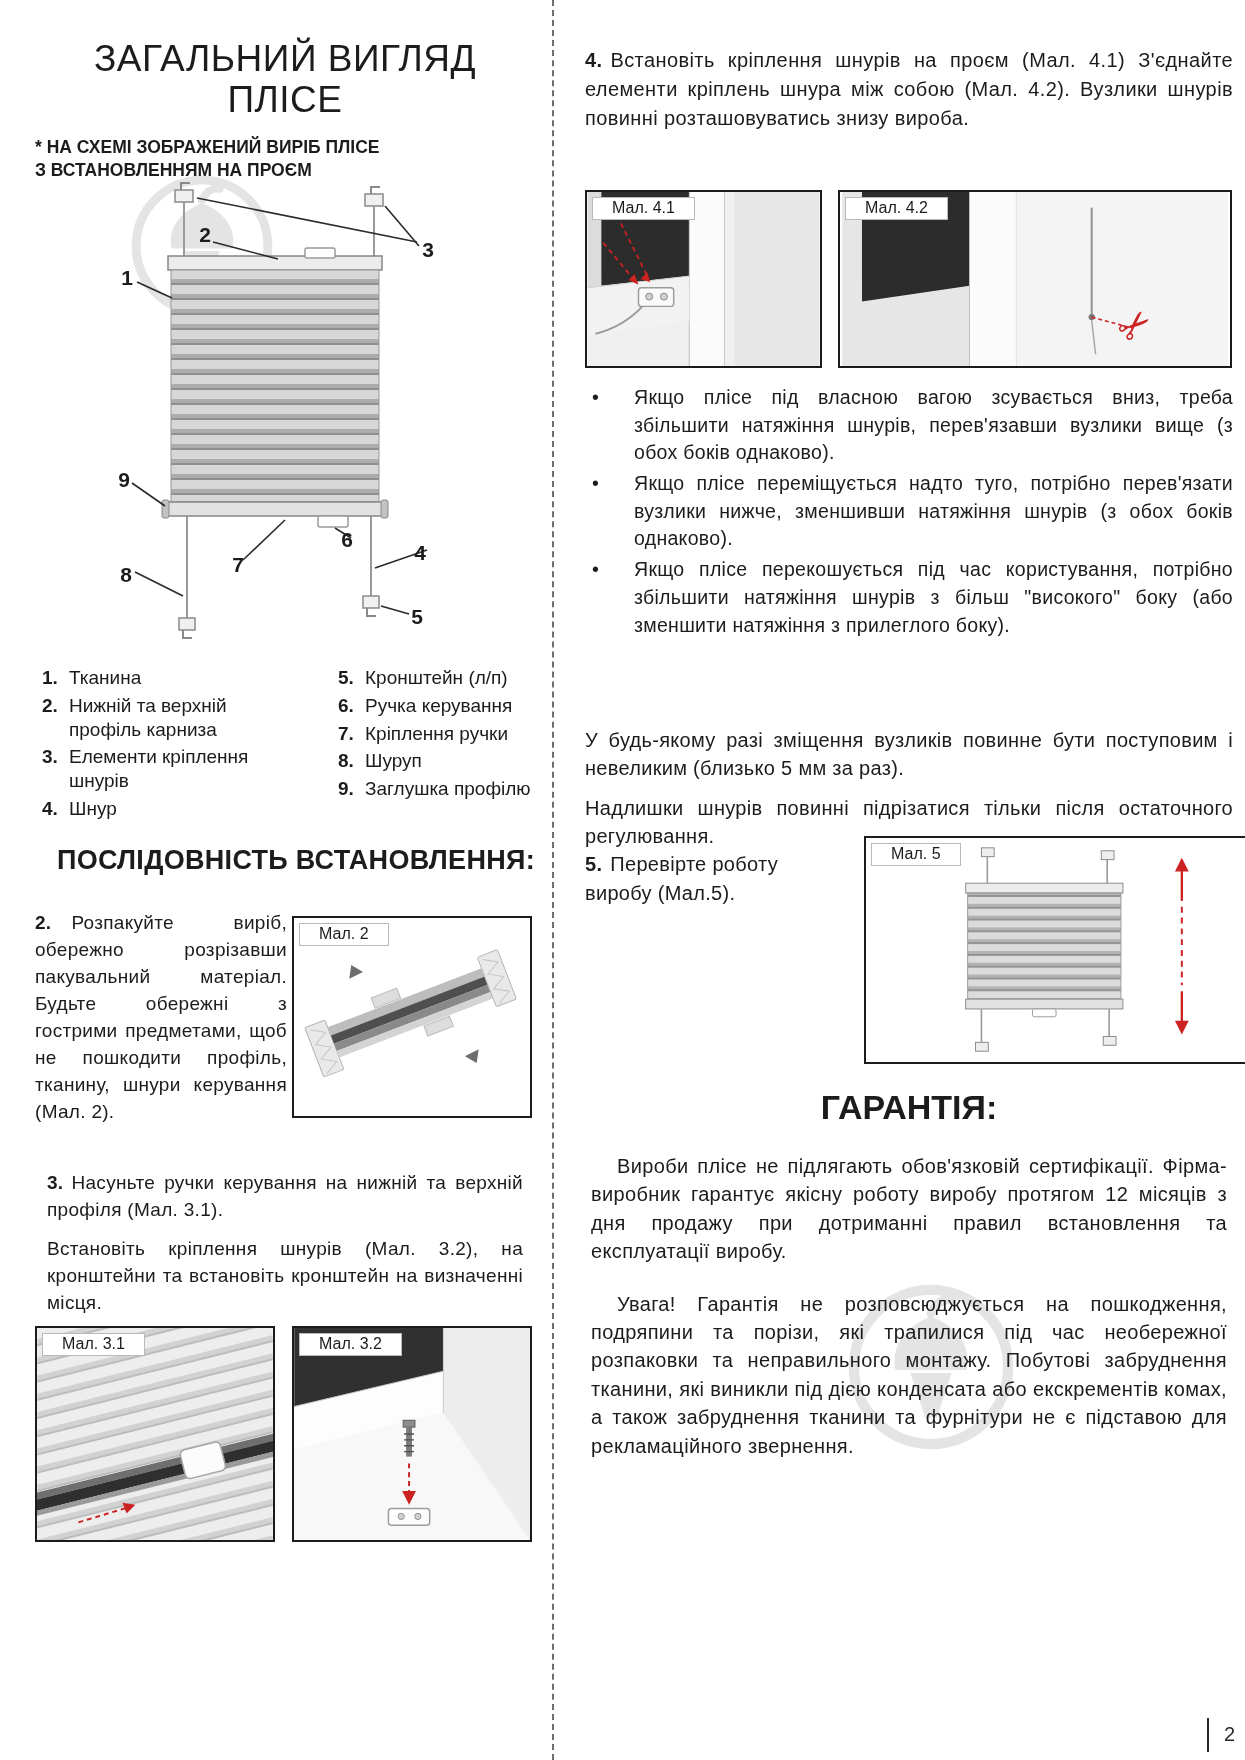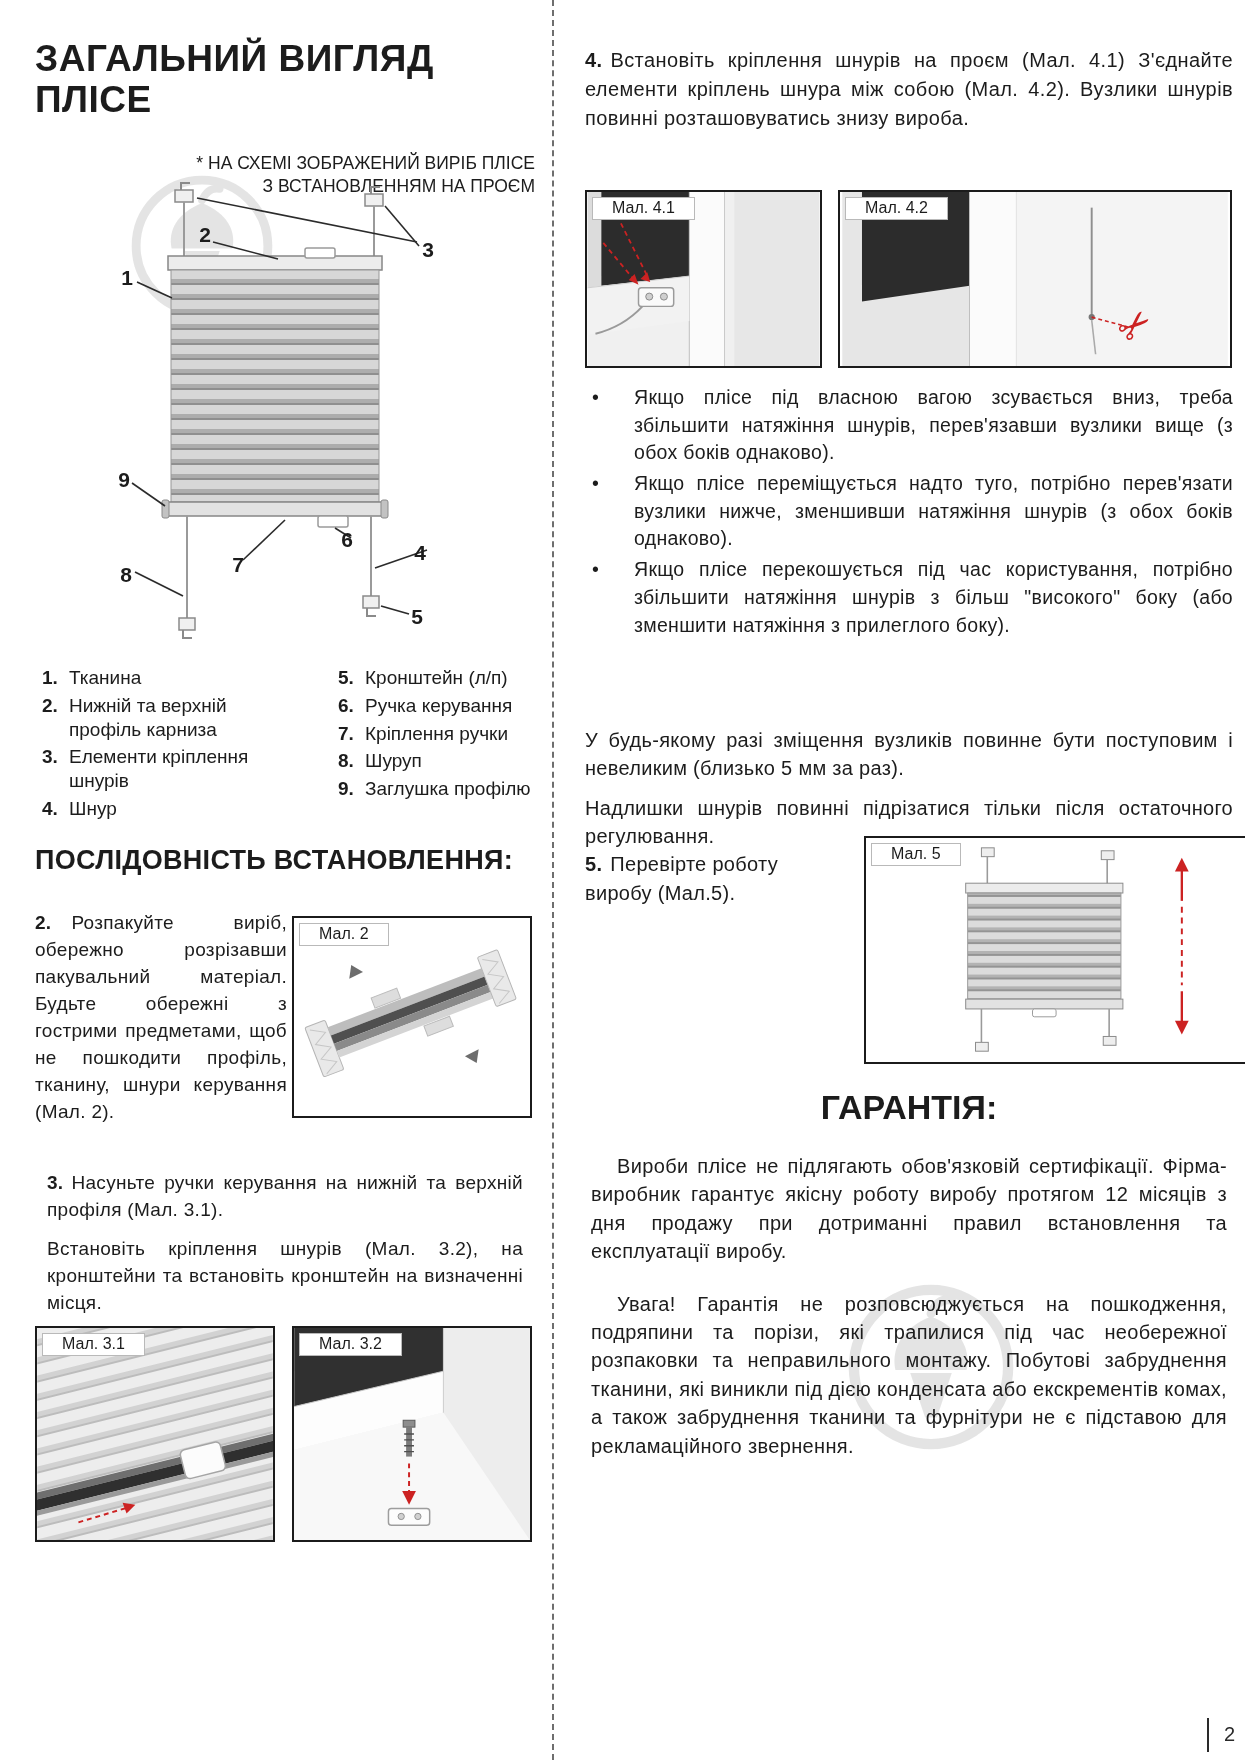--- a/index.html
+++ b/index.html
@@ -5,38 +5,38 @@
   *{box-sizing:border-box;margin:0;padding:0}
   html,body{background:#ffffff}
   .page{position:relative;width:1245px;height:1760px;background:#fff;
         font-family:"Liberation Sans","DejaVu Sans",sans-serif;color:#1c1c1c;overflow:hidden}
   .divider{position:absolute;left:552px;top:0;height:1760px;width:0;border-left:2px dashed #6e6e6e}
   .wm{position:absolute;color:#cfcfcf;opacity:.55;z-index:0;pointer-events:none}
   .wm svg{width:100%;height:100%}
   .wm1{left:126px;top:170px;width:152px;height:152px}
   .wm2{left:842px;top:1278px;width:178px;height:178px}
 
-  .l-title{position:absolute;left:35px;top:38px;width:500px;font-weight:700;
+  .l-title{position:absolute;left:35px;top:38px;width:500px;text-align:center;font-weight:400;
            font-size:37px;line-height:1.12;letter-spacing:.5px;z-index:1}
-  .l-sub{position:absolute;left:35px;top:152px;width:500px;text-align:right;font-weight:400;
+  .l-sub{position:absolute;left:35px;top:136px;width:500px;text-align:left;font-weight:700;
          font-size:17.5px;line-height:1.3;z-index:1}
 
   .diagram{position:absolute;left:35px;top:180px;width:500px;height:484px;z-index:1}
   .diagram svg{width:100%;height:100%;display:block}
   .callout{position:absolute;font-weight:700;font-size:21px;transform:translate(-50%,-50%)}
 
   .legend{position:absolute;left:42px;top:666px;width:492px;display:flex;gap:34px;
           font-size:19px;line-height:1.25;z-index:1}
   .legend-col1{width:262px}
   .legend-col2{width:196px}
   .litem{display:flex;margin-bottom:4px}
   .lnum{font-weight:700;flex:none;width:27px}
   .ltext{flex:1}
 
-  .install-title{position:absolute;left:35px;top:845px;width:500px;text-align:left;
+  .install-title{position:absolute;left:35px;top:845px;width:500px;text-align:right;
                  font-weight:700;font-size:27px;letter-spacing:.3px;z-index:1}
 
   .body-text{font-size:19px;line-height:1.42;text-align:justify;letter-spacing:.3px}
   .step-num{font-weight:700;margin-right:8px}
   .step-num-wide{font-weight:700;margin-right:20px}
   .step2{position:absolute;left:35px;top:910px;width:252px;z-index:1}
   .step3{position:absolute;left:35px;top:1158px;width:500px;z-index:1}
   .step3 p{margin:12px}
 
   .fig{position:absolute;border:2px solid #1b1b1b;background:#fff;z-index:1;overflow:hidden}

